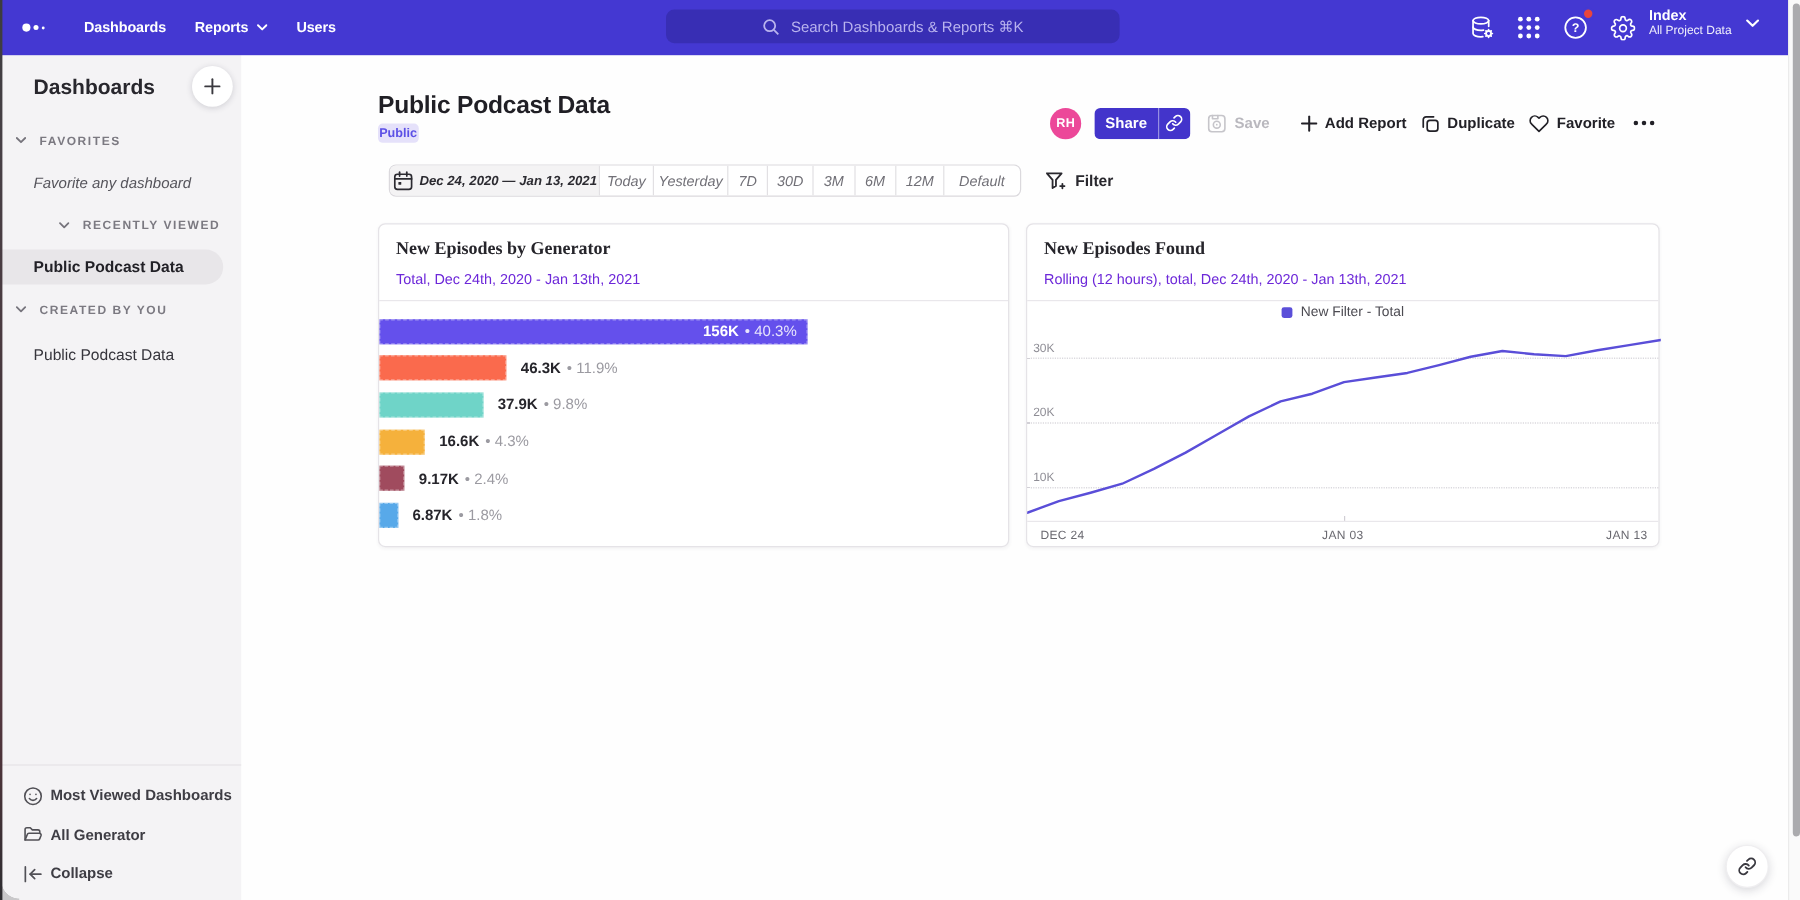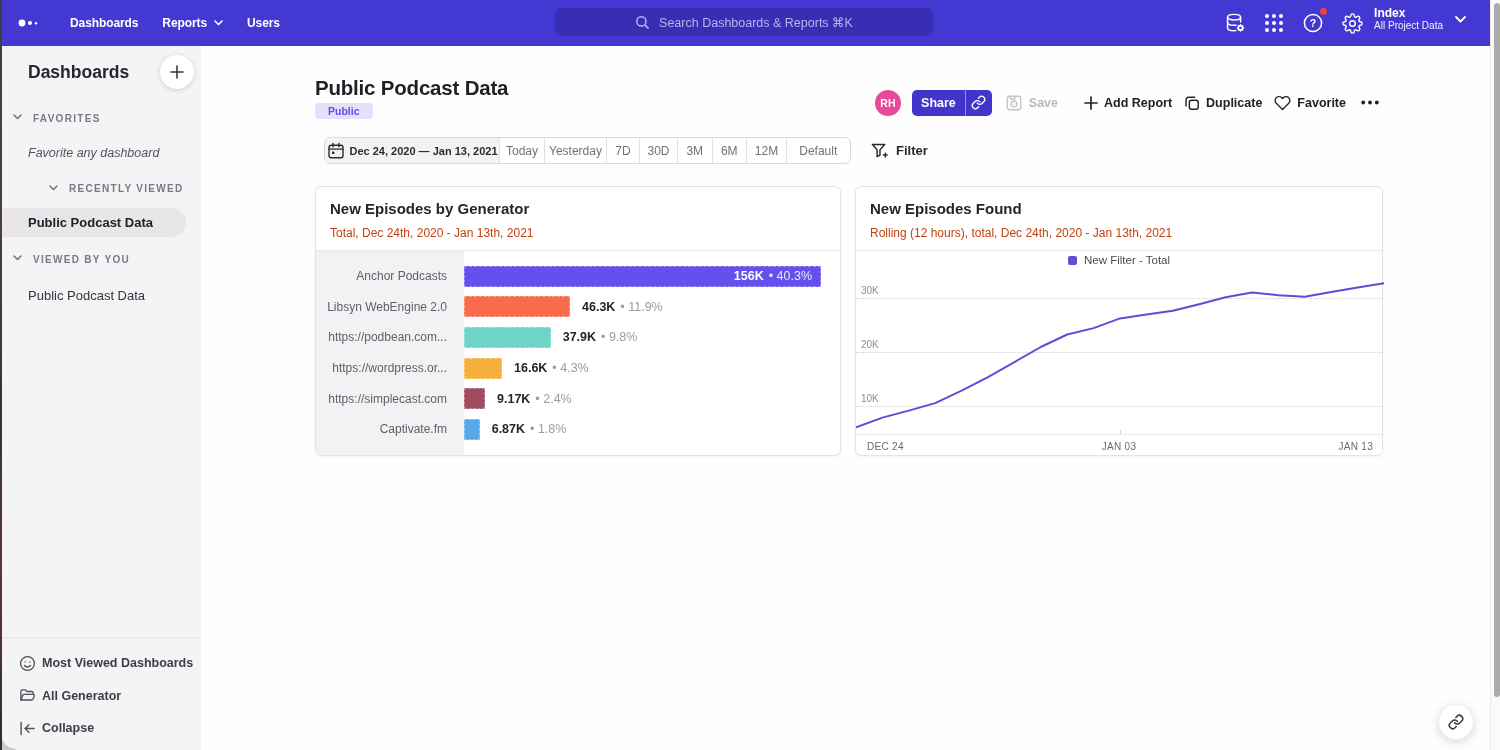--- a/index.html
+++ b/index.html
@@ -53,21 +53,21 @@
   .sb-item.normal span { color:#36353c; }
   .sb-footer-divider { position:absolute; left:0; top:591px; width:201px; height:1px; background:#e5e3e6; }
   .sb-foot-item { position:absolute; left:0; width:201px; height:30px; display:flex; align-items:center; cursor:pointer; color:#3e3d44; }
   .sb-foot-item .ic { position:absolute; left:19px; width:17px; height:17px; display:flex; align-items:center; justify-content:center; }
   .sb-foot-item .lbl { margin-left:42px; font-size:12.5px; font-weight:700; }
 
   
   .main { position:absolute; left:201px; top:46px; width:1289px; height:704px; background:#fefefe; }
   .page-title { position:absolute; left:114px; top:30px; font-size:20.5px; font-weight:700; color:#201f25; letter-spacing:-0.2px; }
   .page-badge {
-    position:absolute; left:114px; top:57px; height:16px; padding:0 13px;
+    position:absolute; left:114px; top:57px; height:16px; padding:0 1px;
     background:#e5e1fa; color:#5c50e6; font-size:10.5px; font-weight:700;
     border-radius:4px; display:flex; align-items:center;
   }
   .actions { position:absolute; right:109px; top:43px; height:27px; display:flex; align-items:center; }
   .avatar {
     width:26px; height:26px; border-radius:50%; background:#ec4899; color:#fff;
     font-size:10.5px; font-weight:700; display:flex; align-items:center; justify-content:center;
     margin-right:11px; cursor:pointer; letter-spacing:.3px;
   }
   .share-split { display:flex; height:26px; border-radius:5px; overflow:hidden; margin-right:13px; cursor:pointer; }
@@ -80,40 +80,40 @@
   .act-gap-dup { margin-right:12px; }
   .act-gap-fav { margin-right:13px; }
   .more-btn { display:flex; align-items:center; cursor:pointer; padding:4px 2px; }
 
   
   .datebar {
     position:absolute; left:123px; top:91px; height:27px;
     border:1px solid #dbd9dd; border-radius:6px; background:#fff;
     display:flex; align-items:stretch; overflow:hidden;
   }
-  .datebar .seg { display:flex; align-items:center; justify-content:center; font-size:12px; color:#717077; border-left:1px solid #e2e0e3; cursor:pointer; white-space:nowrap; }
+  .datebar .seg { display:flex; align-items:center; justify-content:center; font-size:12px; color:#717077; border-left:1px solid #e2e0e3; cursor:pointer; white-space:nowrap;font-style:italic; }
   .datebar .seg-date {
     border-left:none; background:#f4f3f4; gap:5px;
     font-weight:700; color:#2c2b31; justify-content:center; font-size:11px;
   }
   .datebar .seg-date svg { flex:0 0 auto; }
   .filterbar { position:absolute; left:670px; top:91px; height:27px; display:flex; align-items:center; gap:8px; cursor:pointer; }
   .filterbar span { font-size:13px; font-weight:700; color:#29282e; }
 
   
   .card {
     position:absolute; top:140px; height:270px; background:#fff;
     border:1px solid #e5e3e7; border-radius:6px;
     box-shadow:0 1px 3px rgba(35,32,60,.05);
   }
   .card-left { left:114px; width:526px; }
   .card-right { left:654px; width:528px; }
   .card-header { position:absolute; left:0; top:0; right:0; height:64px; border-bottom:1px solid #e9e7eb; }
-  .card-title { position:absolute; left:14px; top:13px; font-size:15px; font-weight:700; color:#26252b; }
-  .card-subtitle { position:absolute; left:14px; top:39px; font-size:12px; color:#c2410c; }
+  .card-title { position:absolute; left:14px; top:13px; font-size:15px; font-weight:700; color:#26252b;font-family:Liberation Serif, serif; }
+  .card-subtitle { position:absolute; left:14px; top:39px; font-size:12px; color:#6d28d9; }
 
   
   .bar-chart { position:absolute; left:0; top:64px; right:0; bottom:0; display:flex; border-radius:0 0 6px 6px; overflow:hidden; }
   .bar-labels { width:148px; background:#f2f1f3; padding-top:10px; }
   .bar-label-row { height:30.6px; display:flex; align-items:center; justify-content:flex-end; padding-right:17px; font-size:12px; color:#615f67; }
   .bar-area { flex:1; padding-top:10px; position:relative; }
   .bar-row { height:30.6px; position:relative; }
   .bar-rect { position:absolute; left:0; top:4.8px; height:21px; outline:1px dashed rgba(255,255,255,.38); outline-offset:-1.5px; }
   .bar-value { position:absolute; top:0; height:30.6px; display:flex; align-items:center; gap:5px; font-size:12.5px; white-space:nowrap; }
   .bar-value .v { font-weight:700; color:#26252b; }
@@ -265,21 +265,21 @@
       </div>
       <div class="sb-item selected" style="top: 162px;">
         <span>Public Podcast Data</span>
       </div>
       <div class="sb-section-header" style="top: 205px;">
         <span class="sb-chev">
           <svg width="9" height="6" viewBox="0 0 9 6" fill="none" stroke="#76747c" stroke-width="1.5" stroke-linecap="round" stroke-linejoin="round">
             <path d="M1 1l3.5 3.5L8 1"></path>
           </svg>
         </span>
-        <span class="sb-section-label">VIEWED BY YOU</span>
+        <span class="sb-section-label">CREATED BY YOU</span>
       </div>
       <div class="sb-item normal" style="top: 234.5px;">
         <span>Public Podcast Data</span>
       </div>
     </div>
   <div class="sb-footer-divider"></div>
   <div id="sb-footer">
       <div class="sb-foot-item" style="top: 602px;">
         <span class="ic">
           <svg width="17" height="17" viewBox="0 0 18 18" fill="none" stroke="#515056" stroke-width="1.4" stroke-linecap="round">
@@ -394,28 +394,20 @@
     </svg>
     <span>Filter</span>
   </div>
 
   <div class="card card-left">
     <div class="card-header">
       <div class="card-title">New Episodes by Generator</div>
       <div class="card-subtitle">Total, Dec 24th, 2020 - Jan 13th, 2021</div>
     </div>
     <div class="bar-chart">
-      <div class="bar-labels" id="bar-labels">
-          <div class="bar-label-row">Anchor Podcasts</div>
-          <div class="bar-label-row">Libsyn WebEngine 2.0</div>
-          <div class="bar-label-row">https://podbean.com...</div>
-          <div class="bar-label-row">https://wordpress.or...</div>
-          <div class="bar-label-row">https://simplecast.com</div>
-          <div class="bar-label-row">Captivate.fm</div>
-        </div>
       <div class="bar-area" id="bar-area">
           <div class="bar-row">
             <div class="bar-rect" style="width:357.0px;background:#6450ec"></div>
             <div class="bar-value inside" style="left:0;width:357.0px;justify-content:flex-end;padding-right:9px">
               <span class="v">156K</span>
               <span class="p">• 40.3%</span>
             </div>
           </div>
           <div class="bar-row">
             <div class="bar-rect" style="width:106.0px;background:#fa6a4d"></div>

